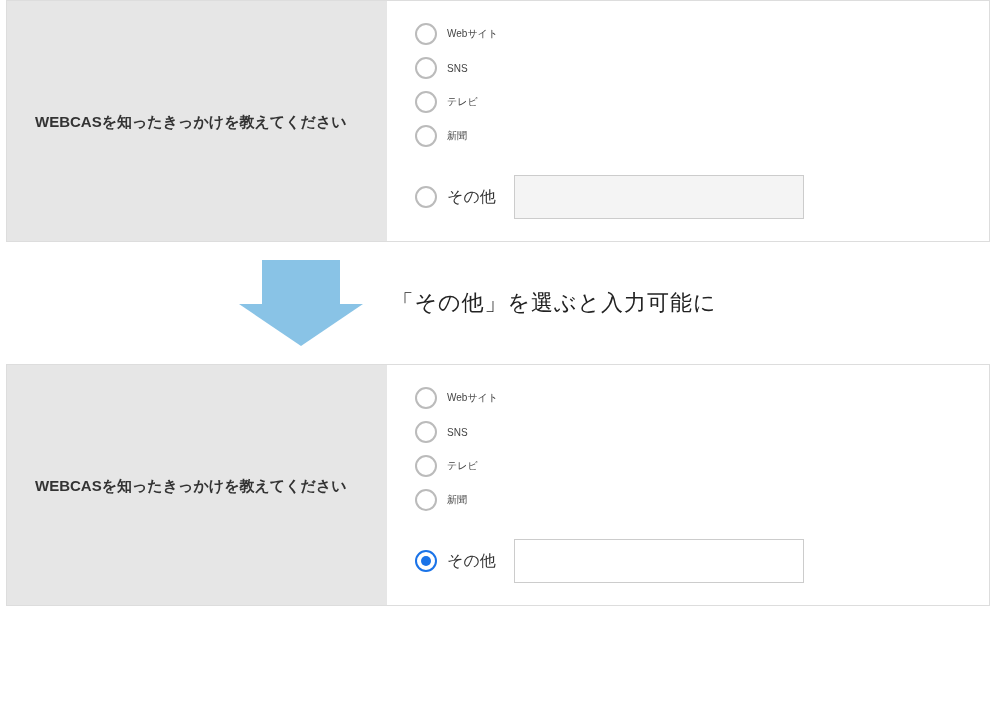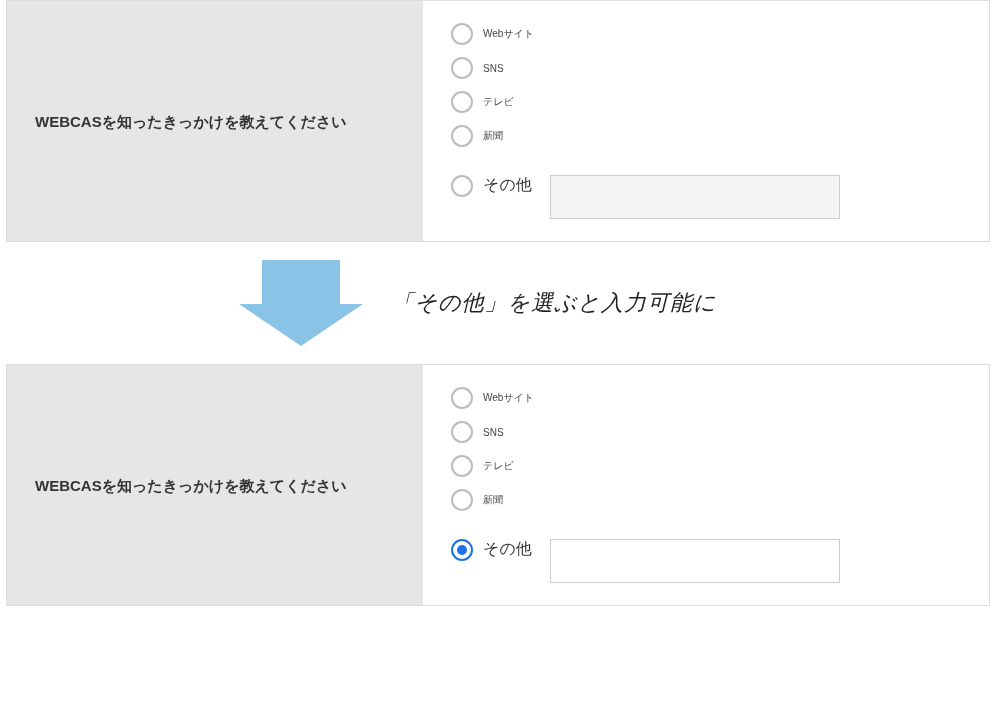--- a/index.html
+++ b/index.html
@@ -11,21 +11,21 @@
       color: #333;
     }
     .form-block {
       display: flex;
       border: 1px solid #ddd;
       background: #fff;
       width: 984px;
       margin-left: 6px;
     }
     .label-cell {
-      width: 416px;
+      width: 380px;
       background: #e6e6e6;
       display: flex;
       align-items: center;
       padding: 27px 28px;
       font-size: 15px;
       font-weight: 600;
       color: #333;
       line-height: 1.8;
     }
     .options-cell {
@@ -55,20 +55,21 @@
       border-color: #1a73e8;
     }
     .radio-dot {
       width: 10px;
       height: 10px;
       background: #1a73e8;
       border-radius: 50%;
     }
     .other-group {
       display: flex;
+      align-items: center;
       margin-top: 28px;
     }
     .other-input {
       width: 290px;
       height: 44px;
       border: 1px solid #ccc;
       margin-left: 18px;
       font-size: 14px;
       padding: 0 8px;
     }
@@ -98,21 +99,20 @@
       border-left: 62px solid transparent;
       border-right: 62px solid transparent;
       border-top: 42px solid #89c3e6;
       margin: 0 auto;
     }
     .arrow-label {
       font-size: 22px;
       color: #222;
       margin-left: 28px;
       letter-spacing: 1px;
-      font-style: italic;
     }
   </style>
 </head>
 <body>
 
 <div class="form-block">
   <div class="label-cell">
     <span>WEBCASを知ったきっかけを教えてください</span>
   </div>
   <div class="options-cell">

